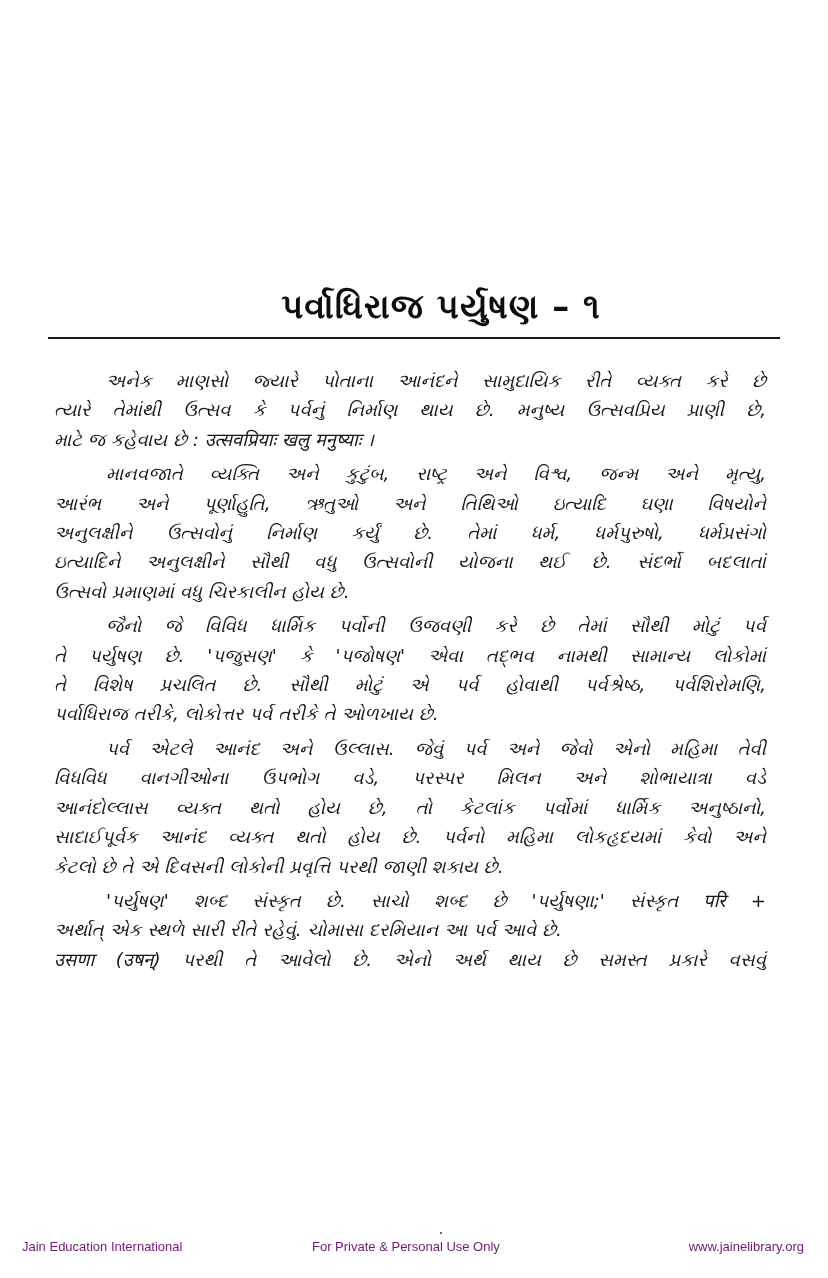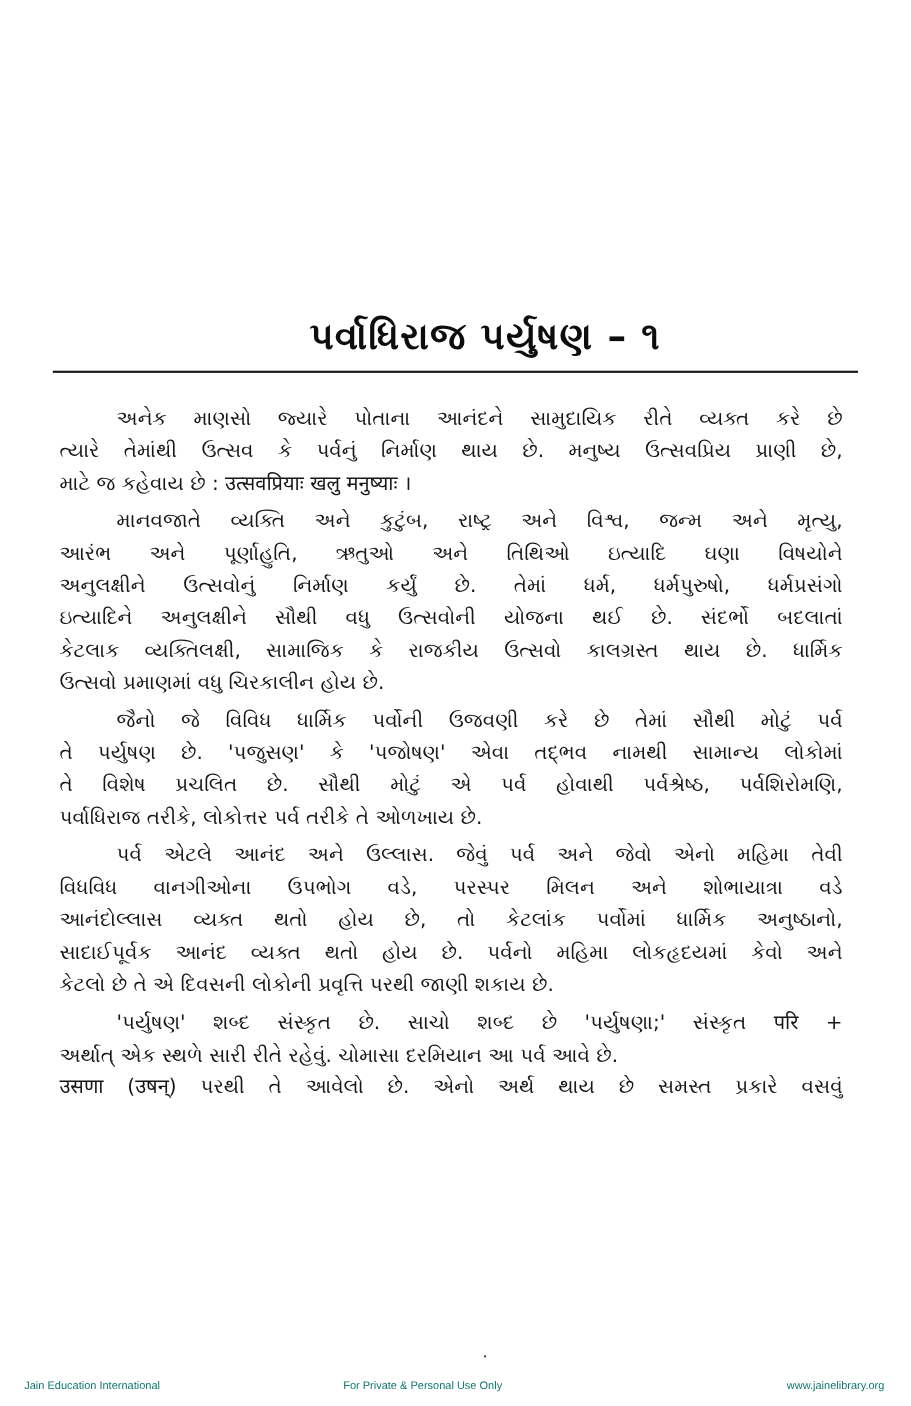--- a/index.html
+++ b/index.html
@@ -50,40 +50,40 @@
       width: 712px;
       font-size: 18.2px;
       line-height: 29.4px;
       color: #161616;
     }
     .line {
       display: block;
       text-align: justify;
       text-align-last: justify;
       white-space: nowrap;
+      font-style: italic;
     }
     .line.last {
       text-align-last: left;
     }
     .line.first {
       padding-left: 52px;
     }
     .para-block {
       margin-bottom: 5px;
     }
     .footer {
       position: absolute;
       top: 1239px;
       left: 0;
       width: 828px;
       height: 20px;
       font-family: "Liberation Sans", sans-serif;
-      font-size: 10px;
-      color: #0f766e;
-      margin-top: 16px;
+      font-size: 13px;
+      color: #701a75;
     }
     .footer span {
       position: absolute;
       top: 0;
     }
     .footer-left { left: 22px; }
     .footer-center { left: 312px; }
     .footer-right { right: 24px; }
     .speck {
       position: absolute;
@@ -109,21 +109,20 @@
       <span class="line first">અનેક માણસો જ્યારે પોતાના આનંદને સામુદાયિક રીતે વ્યક્ત કરે છે</span>
       <span class="line">ત્યારે તેમાંથી ઉત્સવ કે પર્વનું નિર્માણ થાય છે. મનુષ્ય ઉત્સવપ્રિય પ્રાણી છે,</span>
       <span class="line last">માટે જ કહેવાય છે : उत्सवप्रियाः खलु मनुष्याः ।</span>
     </div>
 
     <div class="para-block">
       <span class="line first">માનવજાતે વ્યક્તિ અને કુટુંબ, રાષ્ટ્ર અને વિશ્વ, જન્મ અને મૃત્યુ,</span>
       <span class="line">આરંભ અને પૂર્ણાહુતિ, ઋતુઓ અને તિથિઓ ઇત્યાદિ ઘણા વિષયોને</span>
       <span class="line">અનુલક્ષીને ઉત્સવોનું નિર્માણ કર્યું છે. તેમાં ધર્મ, ધર્મપુરુષો, ધર્મપ્રસંગો</span>
       <span class="line">ઇત્યાદિને અનુલક્ષીને સૌથી વધુ ઉત્સવોની યોજના થઈ છે. સંદર્ભો બદલાતાં</span>
-      <span class="line">કેટલાક વ્યક્તિલક્ષી, સામાજિક કે રાજકીય ઉત્સવો કાલગ્રસ્ત થાય છે. ધાર્મિક</span>
       <span class="line last">ઉત્સવો પ્રમાણમાં વધુ ચિરકાલીન હોય છે.</span>
     </div>
 
     <div class="para-block">
       <span class="line first">જૈનો જે વિવિધ ધાર્મિક પર્વોની ઉજવણી કરે છે તેમાં સૌથી મોટું પર્વ</span>
       <span class="line">તે પર્યુષણ છે. 'પજુસણ' કે 'પજોષણ' એવા તદ્ભવ નામથી સામાન્ય લોકોમાં</span>
       <span class="line">તે વિશેષ પ્રચલિત છે. સૌથી મોટું એ પર્વ હોવાથી પર્વશ્રેષ્ઠ, પર્વશિરોમણિ,</span>
       <span class="line last">પર્વાધિરાજ તરીકે, લોકોત્તર પર્વ તરીકે તે ઓળખાય છે.</span>
     </div>
 

